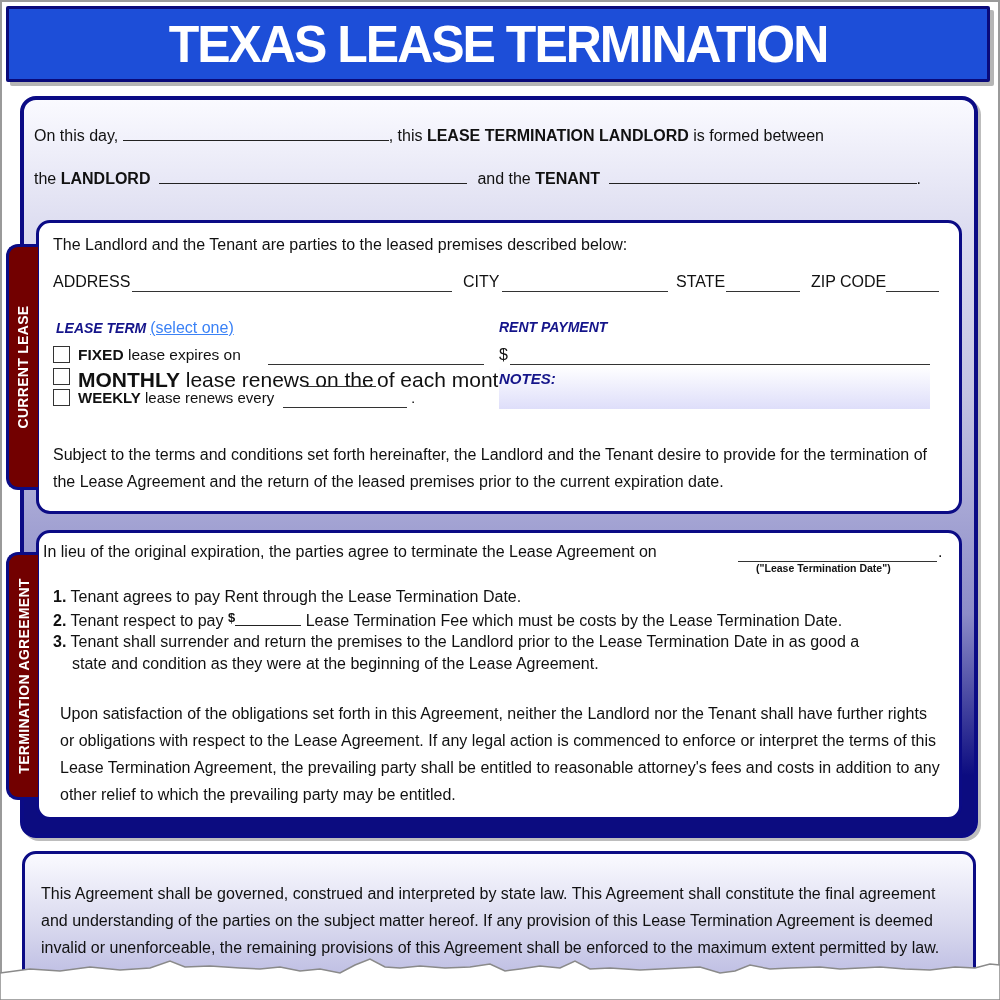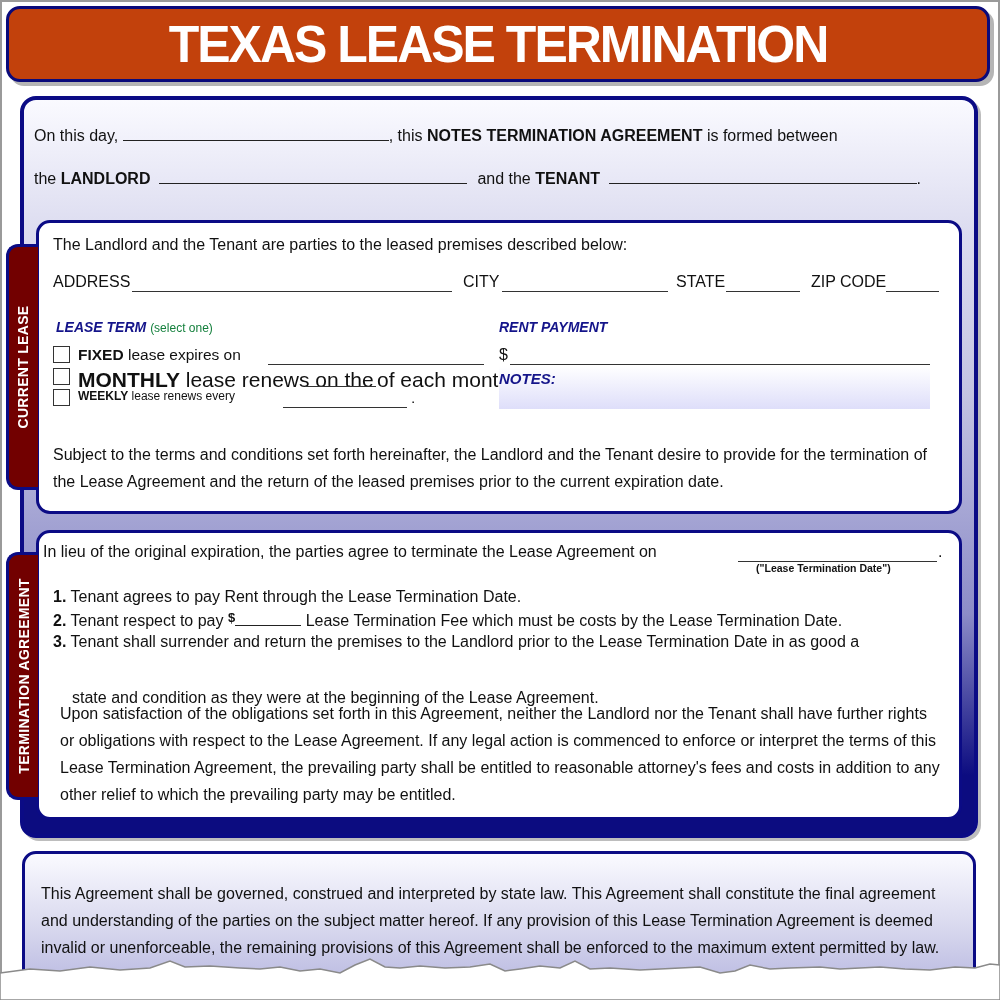--- a/index.html
+++ b/index.html
@@ -10,23 +10,23 @@
     color: #111;
     position: relative;
   }
   .frame {
     position: absolute; left: 0; top: 0; width: 1000px; height: 1000px;
     border-left: 2px solid #9a9a9a; border-right: 2px solid #9a9a9a; border-top: 2px solid #9a9a9a;
   }
   
   .title-bar {
     position: absolute; left: 6px; top: 6px; width: 984px; height: 76px;
-    background: #c2410c;
+    background: #1d4ed8;
     border: 3px solid #0a0a7a;
-    border-radius: 14px;
+    border-radius: 2px;
     box-shadow: 4px 4px 0 #b5b5b5;
     display: flex; align-items: center; justify-content: center;
   }
   .title-text {
     color: #fff; font-family: "Liberation Sans", sans-serif; font-weight: 700;
     font-size: 50px; letter-spacing: -2px; transform: scaleY(1.05);
   }
   
   .outer-panel {
     position: absolute; left: 20px; top: 96px; width: 958px; height: 742px;
@@ -59,21 +59,21 @@
   .tab2 { top: 552px; height: 248px; }
   .side-tab span {
     transform: rotate(-90deg); white-space: nowrap; color: #fff; font-weight: 700;
     font-size: 14px; font-family: "Liberation Sans", sans-serif; letter-spacing: 0.3px;
   }
 
   .t { position: absolute; font-family: "Liberation Sans", sans-serif; font-size: 16px; color: #111; white-space: nowrap; }
   .lbl { font-weight: 400; }
   .uline { position: absolute; border-bottom: 1px solid #333; height: 1px; }
   .blue-ital { color: #14148a; font-weight: 700; font-style: italic; }
-  .small { font-size: 12px; font-weight: 400; font-style: normal; color: #15803d; }
+  .small { font-size: 16px; font-weight: 400; font-style: normal; color: #3b82f6; text-decoration: underline; }
   .chk { position: absolute; width: 17px; height: 17px; border: 1px solid #333; background: #fff; }
   .notes-box {
     position: absolute; left: 499px; top: 366px; width: 431px; height: 43px;
     background: linear-gradient(to bottom, #ffffff, #dedefa);
   }
   .para { position: absolute; font-family: "Liberation Sans", sans-serif; font-size: 16px; line-height: 27px; color: #111; }
 
   
   .bottom-box {
     position: absolute; left: 22px; top: 851px; width: 954px; height: 170px;
@@ -91,21 +91,21 @@
 
 <div class="title-bar">
   <span class="title-text">TEXAS LEASE TERMINATION</span>
 </div>
 
 <div class="outer-panel"></div>
 
 <div class="intro" style="top:127px;">
   <span>On this day,</span>
   <span class="blank" style="width:266px;"></span><span>, this</span>
-  <b>NOTES TERMINATION AGREEMENT</b>
+  <b>LEASE TERMINATION LANDLORD</b>
   <span>is formed between</span>
 </div>
 <div class="intro" style="top:170px;">
   <span>the</span>
   <b>LANDLORD</b>
   <span class="blank" style="width:308px; margin-left:4px;"></span>
   <span style="margin-left:6px;">and the</span>
   <b>TENANT</b>
   <span class="blank" style="width:308px; margin-left:4px;"></span><span>.</span>
 </div>
@@ -140,21 +140,21 @@
 
 <div class="chk" style="left:53px; top:368px;"></div>
 <div class="t" style="left:78px; top:368px; font-size:21px;">
   <b>MONTHLY</b>
   <span>lease renews on the</span>
 </div>
 <div class="uline" style="left:305px; top:386px; width:71px;"></div>
 <div class="t" style="left:377px; top:368px; font-size:21px;">of each month.</div>
 
 <div class="chk" style="left:53px; top:389px;"></div>
-<div class="t" style="left:78px; top:389px; font-size:12px;text-align:right;">
+<div class="t" style="left:78px; top:389px; font-size:15px;text-align:right;">
   <b>WEEKLY</b>
   <span>lease renews every</span>
 </div>
 <div class="uline" style="left:283px; top:407px; width:124px;"></div>
 <div class="t" style="left:411px; top:389px; font-size:15.5px;">.</div>
 
 <div class="t blue-ital" style="left:499px; top:319px; font-size:14px;">RENT PAYMENT</div>
 <div class="t lbl" style="left:499px; top:346px;">$</div>
 <div class="uline" style="left:510px; top:364px; width:420px;"></div>
 <div class="notes-box"></div>
@@ -179,21 +179,21 @@
 <div class="t" style="left:53px; top:610px;">
   <b>2.</b>
   <span>Tenant respect to pay</span>
   <b style="font-size:13px; vertical-align:4px;">$</b><span class="blank" style="width:66px;"></span>
   <span>Lease Termination Fee which must be costs by the Lease Termination Date.</span>
 </div>
 <div class="t" style="left:53px; top:633px;">
   <b>3.</b>
   <span>Tenant shall surrender and return the premises to the Landlord prior to the Lease Termination Date in as good a</span>
 </div>
-<div class="t" style="left:72px; top:689px;">state and condition as they were at the beginning of the Lease Agreement.</div>
+<div class="t" style="left:72px; top:655px;">state and condition as they were at the beginning of the Lease Agreement.</div>
 
 <div class="para" style="left:60px; top:700px; width:880px;">Upon satisfaction of the obligations set forth in this Agreement, neither the Landlord nor the Tenant shall have further rights or obligations with respect to the Lease Agreement. If any legal action is commenced to enforce or interpret the terms of this Lease Termination Agreement, the prevailing party shall be entitled to reasonable attorney's fees and costs in addition to any other relief to which the prevailing party may be entitled.</div>
 
 <div class="bottom-box"></div>
 <div class="para" style="left:41px; top:880px; width:912px;">This Agreement shall be governed, construed and interpreted by state law. This Agreement shall constitute the final agreement and understanding of the parties on the subject matter hereof. If any provision of this Lease Termination Agreement is deemed invalid or unenforceable, the remaining provisions of this Agreement shall be enforced to the maximum extent permitted by law.</div>
 
 <svg class="torn" viewBox="0 0 1000 45" preserveAspectRatio="none">
   <path d="M0,18 L30,14 L60,16 L90,12 L120,15 L150,13 L170,6 L185,12 L210,11 L240,13 L260,14 L280,12 L300,16 L320,14 L340,18 L355,10 L370,4 L385,12 L400,13 L420,11 L445,13 L470,12 L490,9 L505,16 L520,14 L540,11 L560,13 L575,6 L590,14 L610,13 L640,15 L660,14 L680,13 L700,12 L720,18 L735,16 L750,10 L770,14 L790,13 L820,12 L840,14 L860,13 L880,12 L905,14 L930,15 L955,12 L975,13 L990,9 L1000,10 L1000,45 L0,45 Z" fill="#ffffff" stroke="#8a8a8a" stroke-width="1.5"></path>
 </svg>
 

